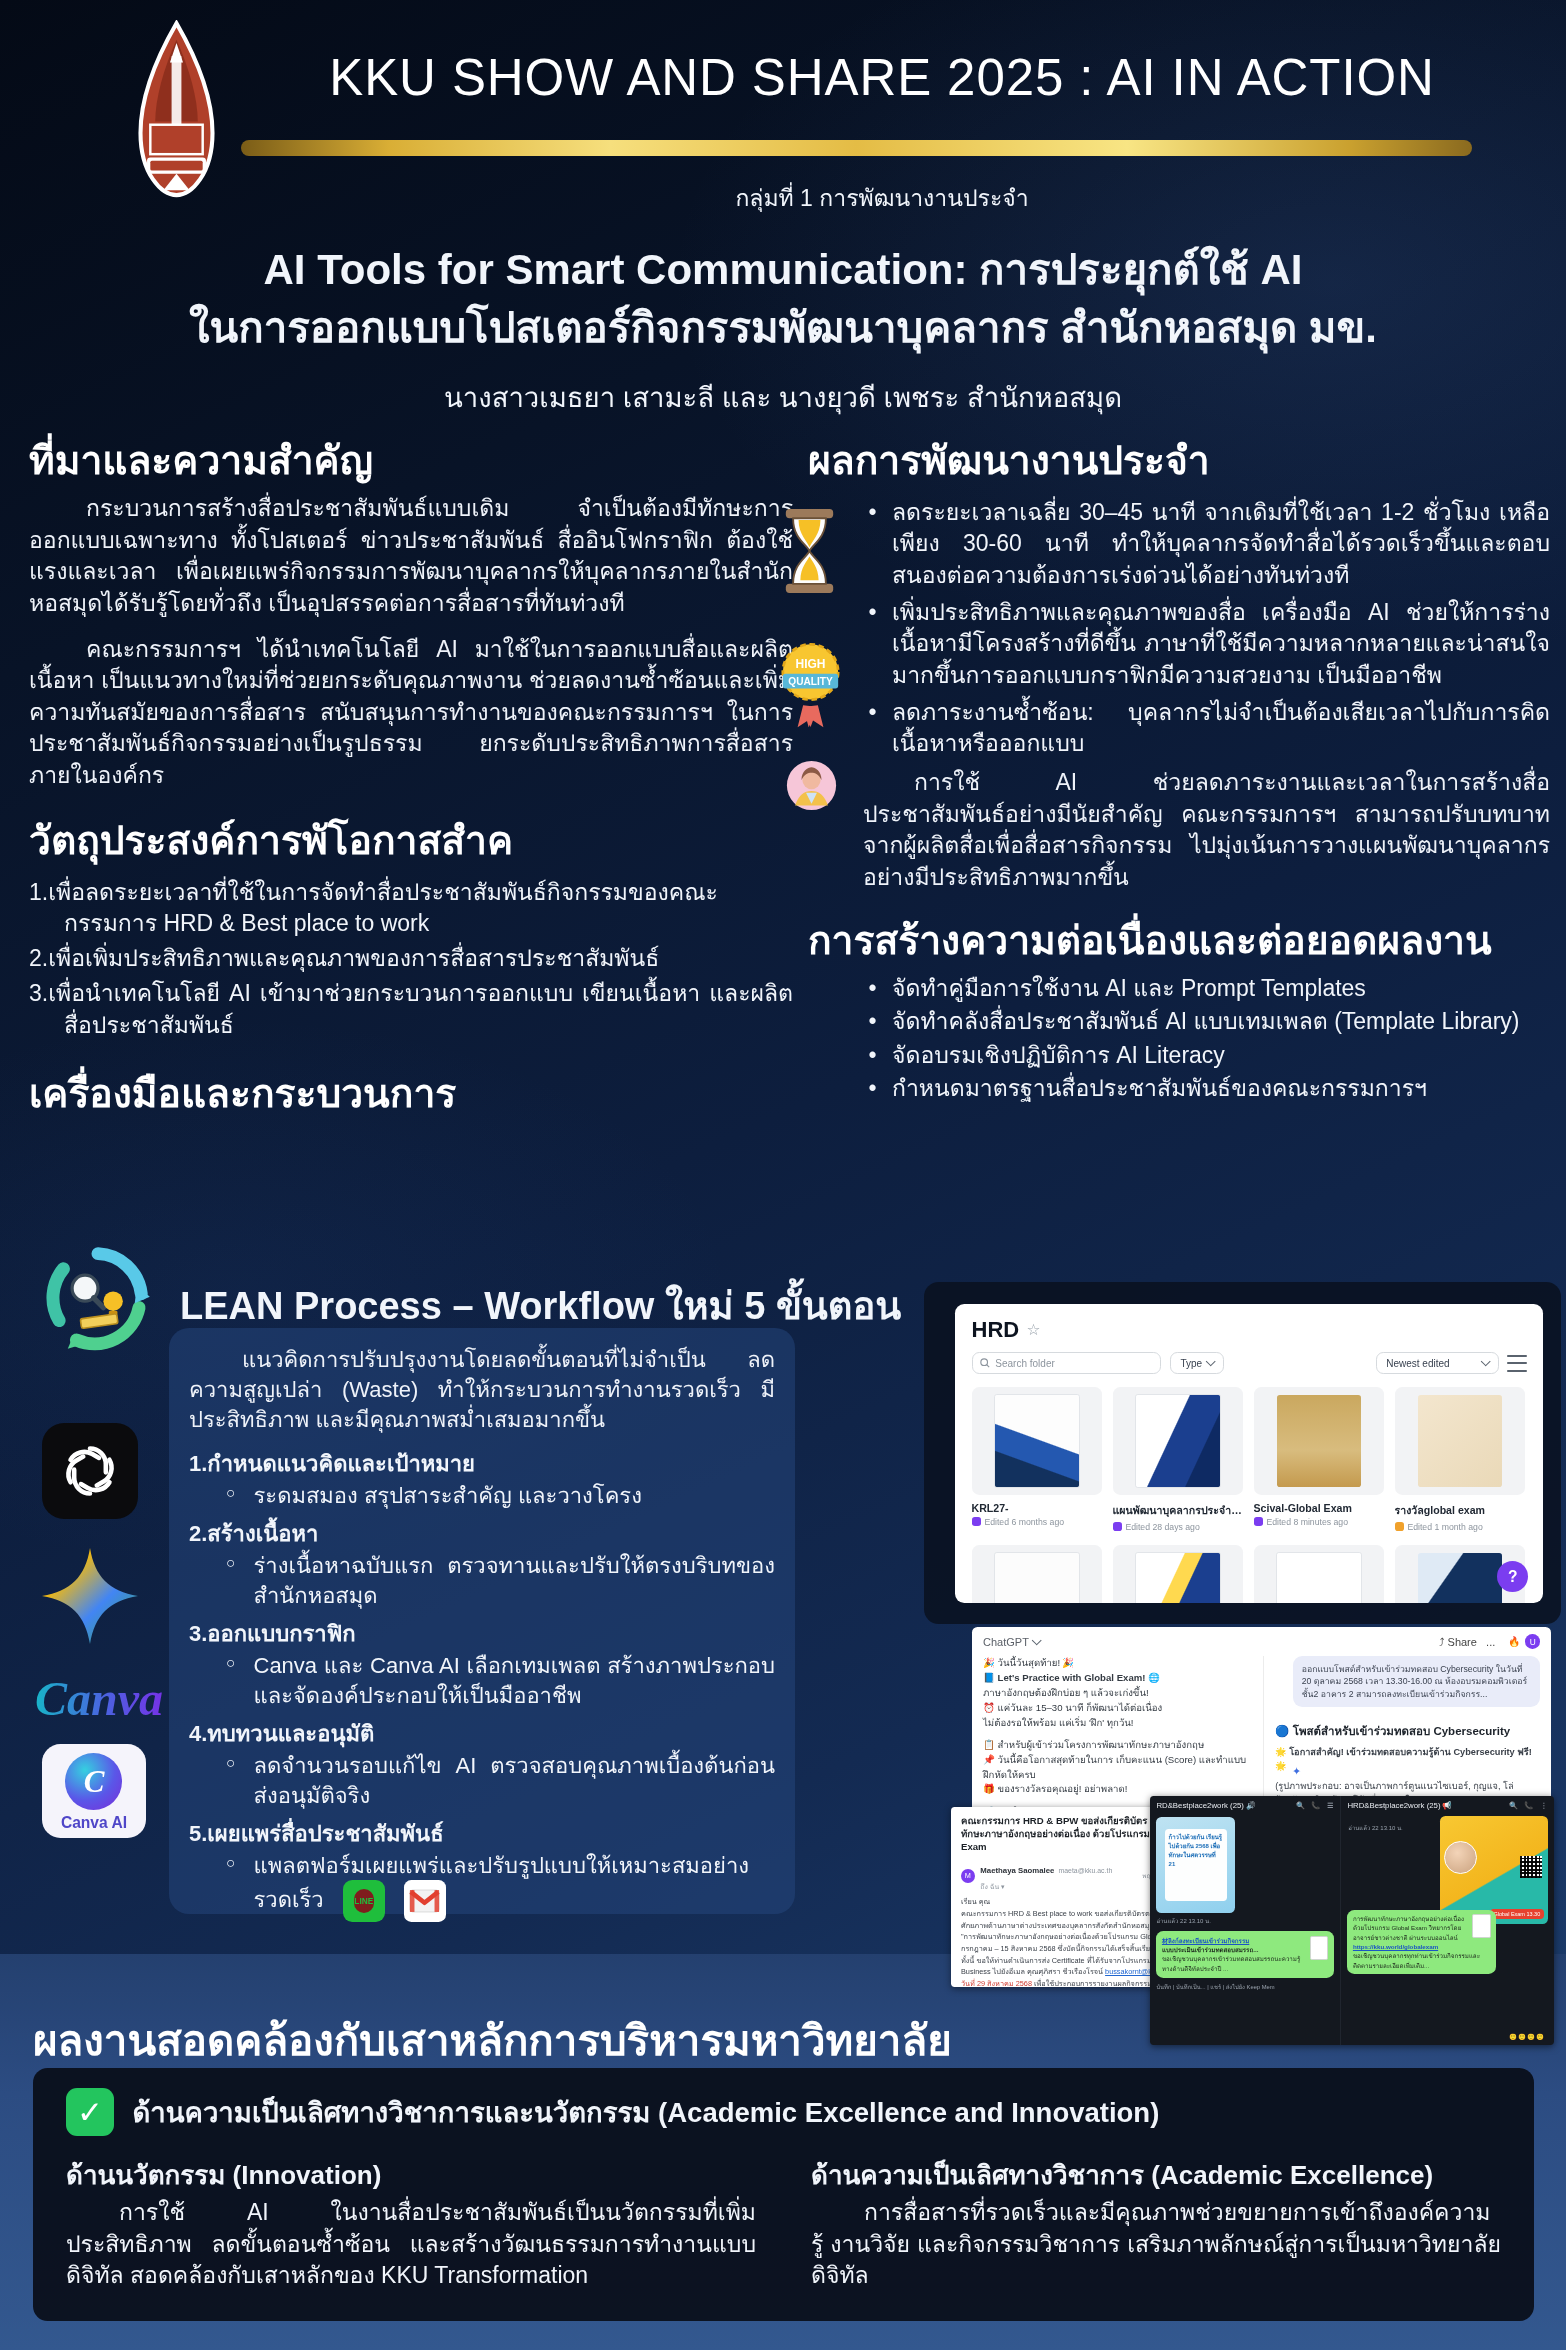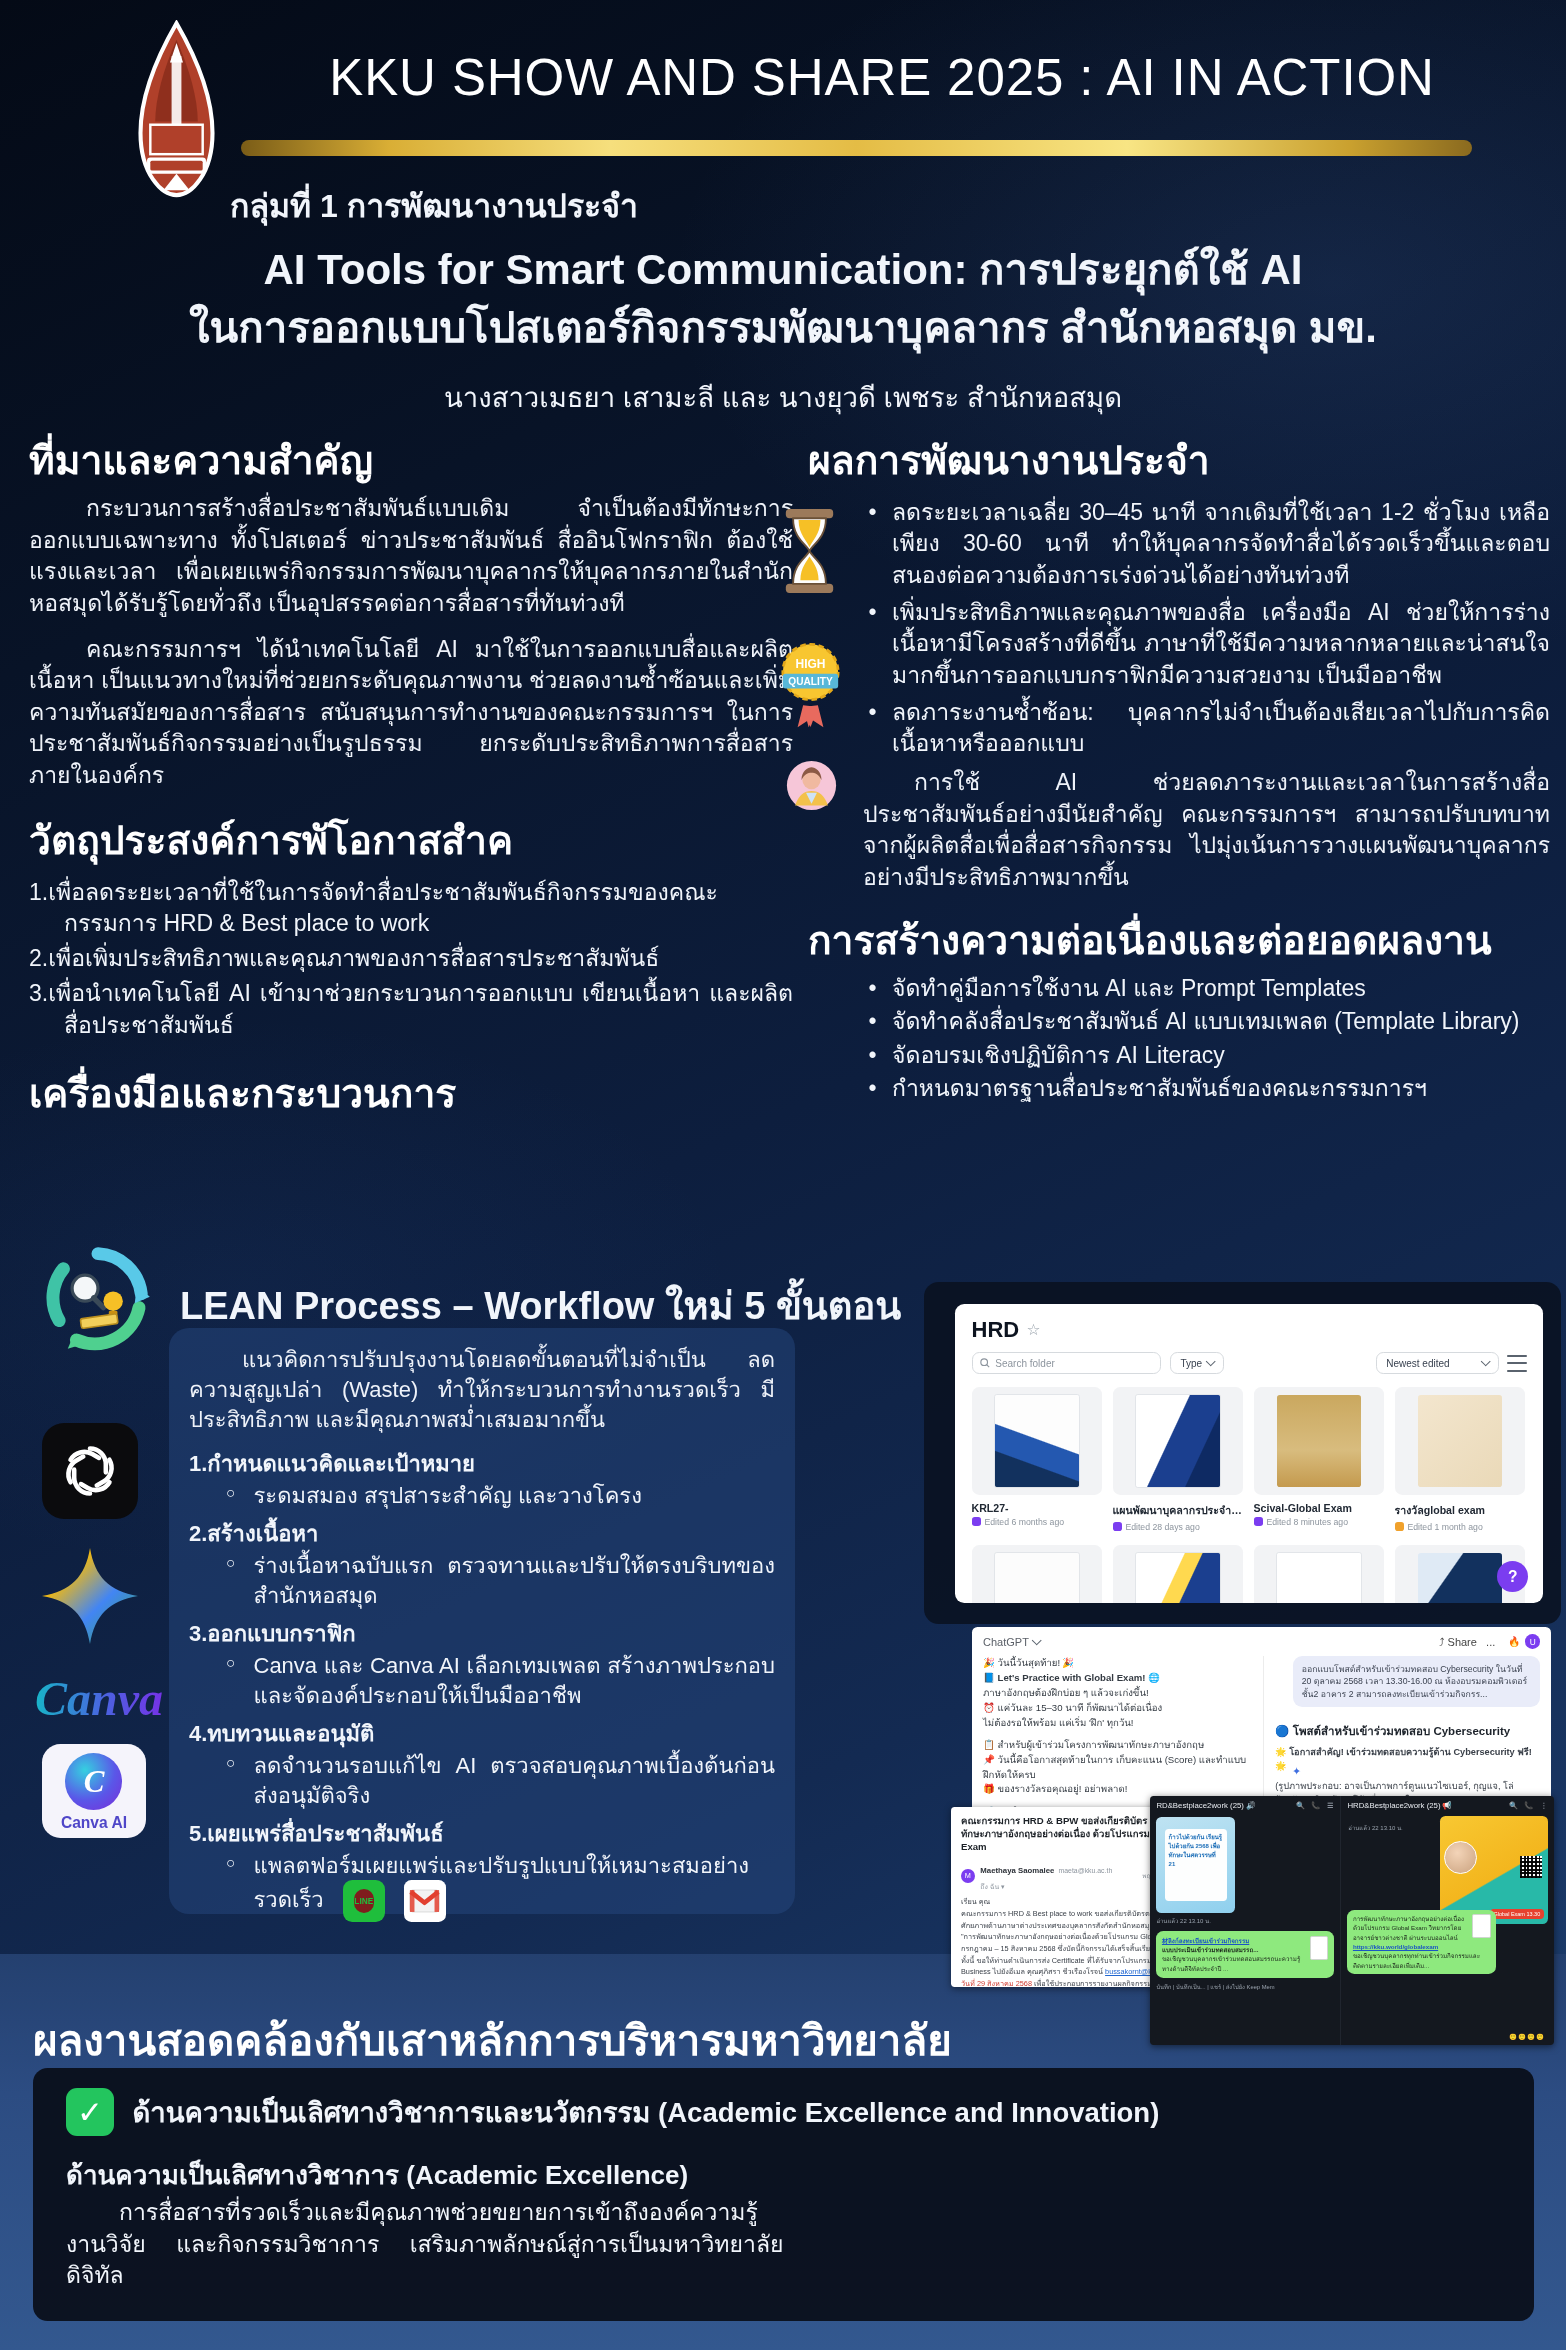--- a/index.html
+++ b/index.html
@@ -10,22 +10,22 @@
     background:radial-gradient(1102px 643px at 85% 12%,rgba(70,110,180,.18),transparent 60%),
                radial-gradient(826px 459px at 15% 55%,rgba(40,80,150,.12),transparent 60%);}
   .band{position:absolute;left:0;top:1954px;width:1567px;height:397px;
     background:linear-gradient(180deg,#24406f 0%,#2c4c82 35%,#33588f 100%);}
   
   .logo{position:absolute;left:127px;top:20px;width:99px;height:180px;}
   .event-title{position:absolute;left:230px;top:48px;width:1304px;text-align:center;
     font-size:51px;font-weight:500;letter-spacing:0.9px;color:#ffffff;}
   .gold-bar{position:absolute;left:241px;top:140px;width:1231px;height:15.6px;border-radius:8.3px;
     background:linear-gradient(90deg,#7a5c17 0%,#d9ae35 12%,#f6df7d 30%,#e4bc45 50%,#f8e584 72%,#caa12f 90%,#8a6a1f 100%);}
-  .group-line{position:absolute;left:230px;top:180px;width:1304px;text-align:left;
-    font-size:32px;font-weight:700;}
+  .group-line{position:absolute;left:230px;top:180px;width:1304px;text-align:center;
+    font-size:23px;font-weight:400;}
   .main-title{position:absolute;left:55px;top:241px;width:1456px;text-align:center;
     font-size:42px;font-weight:800;line-height:1.38;}
   .authors{position:absolute;left:55px;top:375px;width:1456px;text-align:center;
     font-size:27.5px;font-weight:400;}
   
   .h2{font-size:39px;font-weight:800;color:#ffffff;line-height:1.15;}
   .body-p{font-size:23px;line-height:1.37;text-align:justify;color:#eef2f9;}
   .indent{text-indent:57px;}
   .col-left{position:absolute;left:29px;top:439px;width:764px;}
   .col-right{position:absolute;left:808px;top:439px;width:742px;}
@@ -522,19 +522,23 @@
   </div>
 
   <div class="pillars-banner">ผลงานสอดคล้องกับเสาหลักการบริหารมหาวิทยาลัย</div>
   <div class="pillars-box">
     <div class="check-row">
       <div class="check-ic">✓</div>
       <div class="check-txt">ด้านความเป็นเลิศทางวิชาการและนวัตกรรม (Academic Excellence and Innovation)</div>
     </div>
     <div class="pillar-cols">
       <div class="pillar-col">
+        <div class="pillar-h">ด้านนวัตกรรม (Innovation)</div>
+        <p class="pillar-p" style="text-indent:53px;">การใช้ AI ในงานสื่อประชาสัมพันธ์เป็นนวัตกรรมที่เพิ่มประสิทธิภาพ ลดขั้นตอนซ้ำซ้อน และสร้างวัฒนธรรมการทำงานแบบดิจิทัล สอดคล้องกับเสาหลักของ KKU Transformation</p>
+      </div>
+      <div class="pillar-col">
         <div class="pillar-h">ด้านความเป็นเลิศทางวิชาการ (Academic Excellence)</div>
         <p class="pillar-p" style="text-indent:53px;">การสื่อสารที่รวดเร็วและมีคุณภาพช่วยขยายการเข้าถึงองค์ความรู้ งานวิจัย และกิจกรรมวิชาการ เสริมภาพลักษณ์สู่การเป็นมหาวิทยาลัยดิจิทัล</p>
       </div>
     </div>
   </div>
 </div>
 
 
 </body></html>

